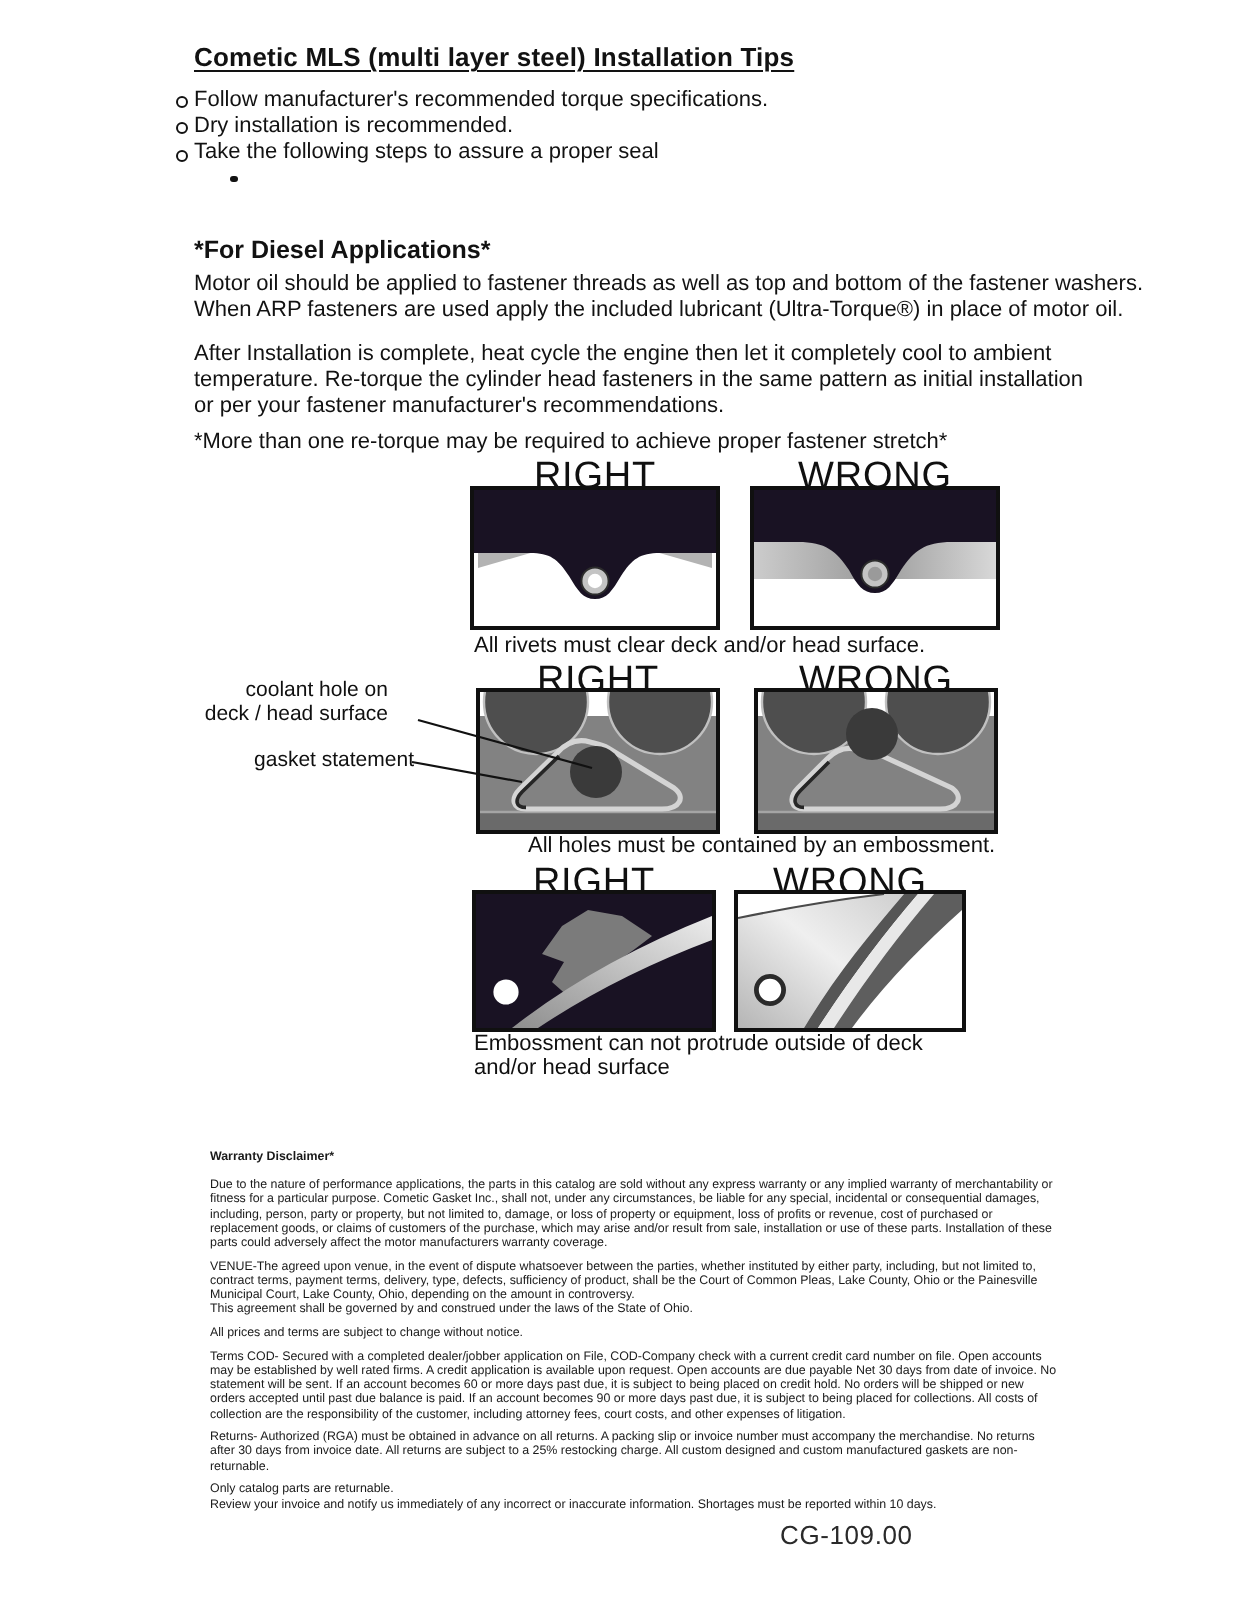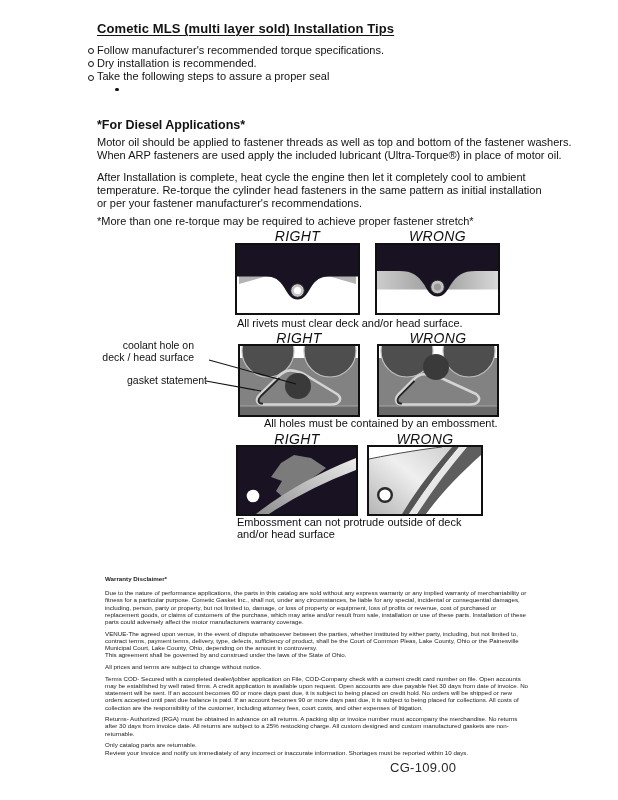--- a/index.html
+++ b/index.html
@@ -17,37 +17,37 @@
   .tiplist .tip{position:relative;font-size:11px;line-height:13.2px;padding-left:9px;white-space:nowrap;}
   .tiplist .tip .ob{
     position:absolute;left:0;top:4.2px;width:4px;height:4px;border:1px solid #121212;border-radius:50%;
   }
   .subtiplist .tip{position:relative;font-size:11px;line-height:13.2px;padding-left:8px;white-space:nowrap;}
   .subtiplist .tip .fb{
     position:absolute;left:0;top:4.6px;width:3.6px;height:3.6px;background:#121212;border-radius:50%;
   }
   .h2{font-size:12.5px;font-weight:bold;white-space:nowrap;}
   .body{font-size:11px;line-height:13.2px;white-space:pre-line;margin:0;}
-  .dlabel{font-size:14px;letter-spacing:.4px;text-align:center;color:#101010;font-style:italic;}
+  .dlabel{font-size:19px;letter-spacing:.4px;text-align:center;color:#101010;}
   .dimg{border:2px solid #101010;box-sizing:border-box;background:#fff;}
   .dimg svg{display:block;width:100%;height:100%;}
   .caption{font-size:11px;line-height:11.5px;color:#101010;white-space:pre-line;}
   .sidelabel{font-size:10.5px;line-height:11.5px;text-align:right;white-space:pre-line;color:#101010;}
   .legal{width:424px;font-size:6.2px;line-height:7.2px;color:#1a1a1a;}
   .legal .lp{margin:0 0 4.5px 0;white-space:pre-line;}
   .legal .lh{font-weight:bold;margin:0 0 7px 0;}
   .footer-code{font-size:13px;letter-spacing:.3px;color:#2a2a2a;white-space:nowrap;}
   .overlay{pointer-events:none;}
 </style>
 </head>
 <body>
 
 <div class="page">
 
-  <div class="abs title" style="left:97px;top:21px;">Cometic MLS (multi layer sold) Installation Tips</div>
+  <div class="abs title" style="left:97px;top:21px;">Cometic MLS (multi layer steel) Installation Tips</div>
 
   <div class="abs tiplist" style="left:88px;top:44px;">
     <div class="tip"><span class="ob"></span><span>Follow manufacturer's recommended torque specifications.</span></div>
     <div class="tip"><span class="ob"></span><span>Dry installation is recommended.</span></div>
     <div class="tip"><span class="ob"></span><span>Take the following steps to assure a proper seal</span></div>
   </div>
   <div class="abs subtiplist" style="left:115px;top:83px;">
     <div class="tip"><span class="fb"></span></div>
   </div>
 

